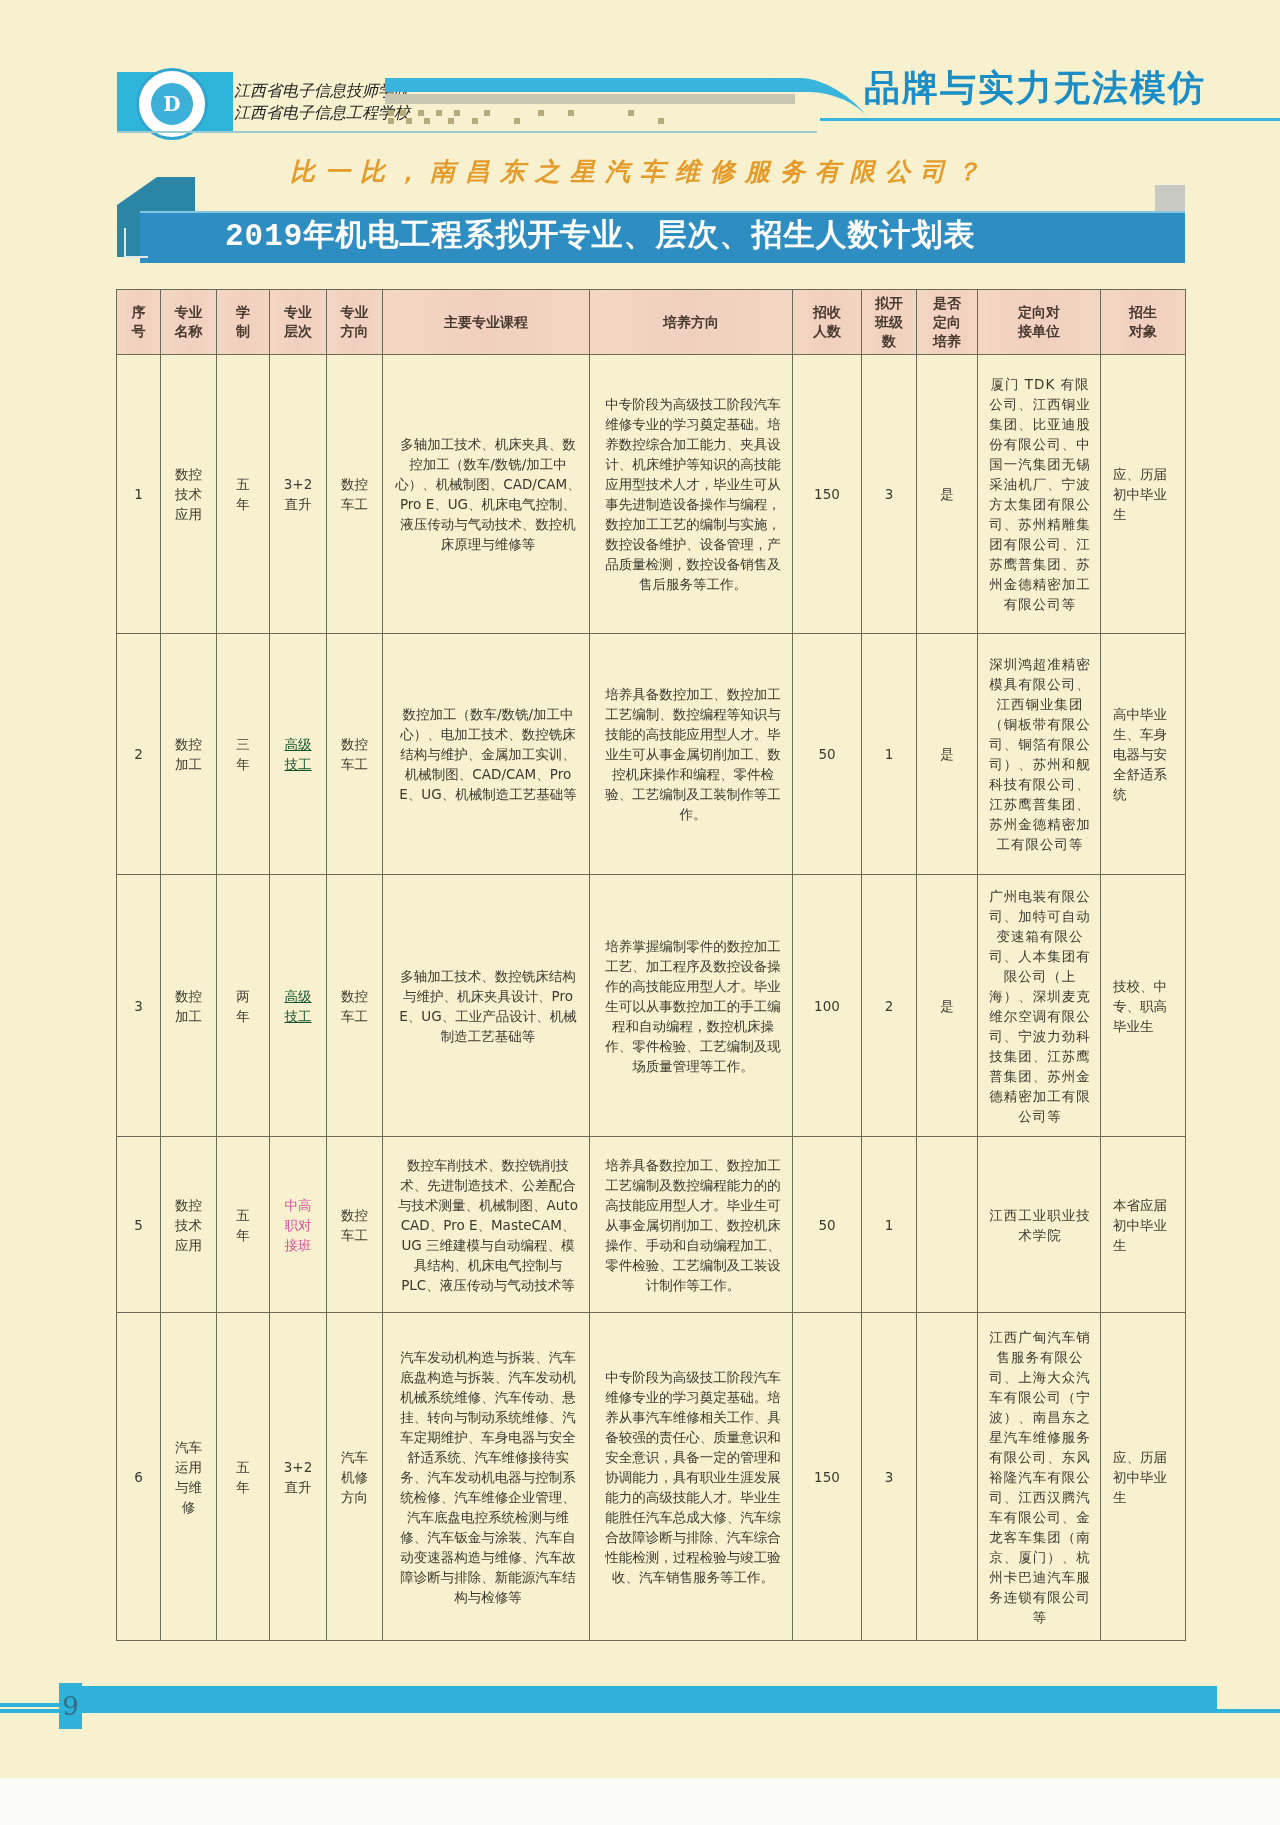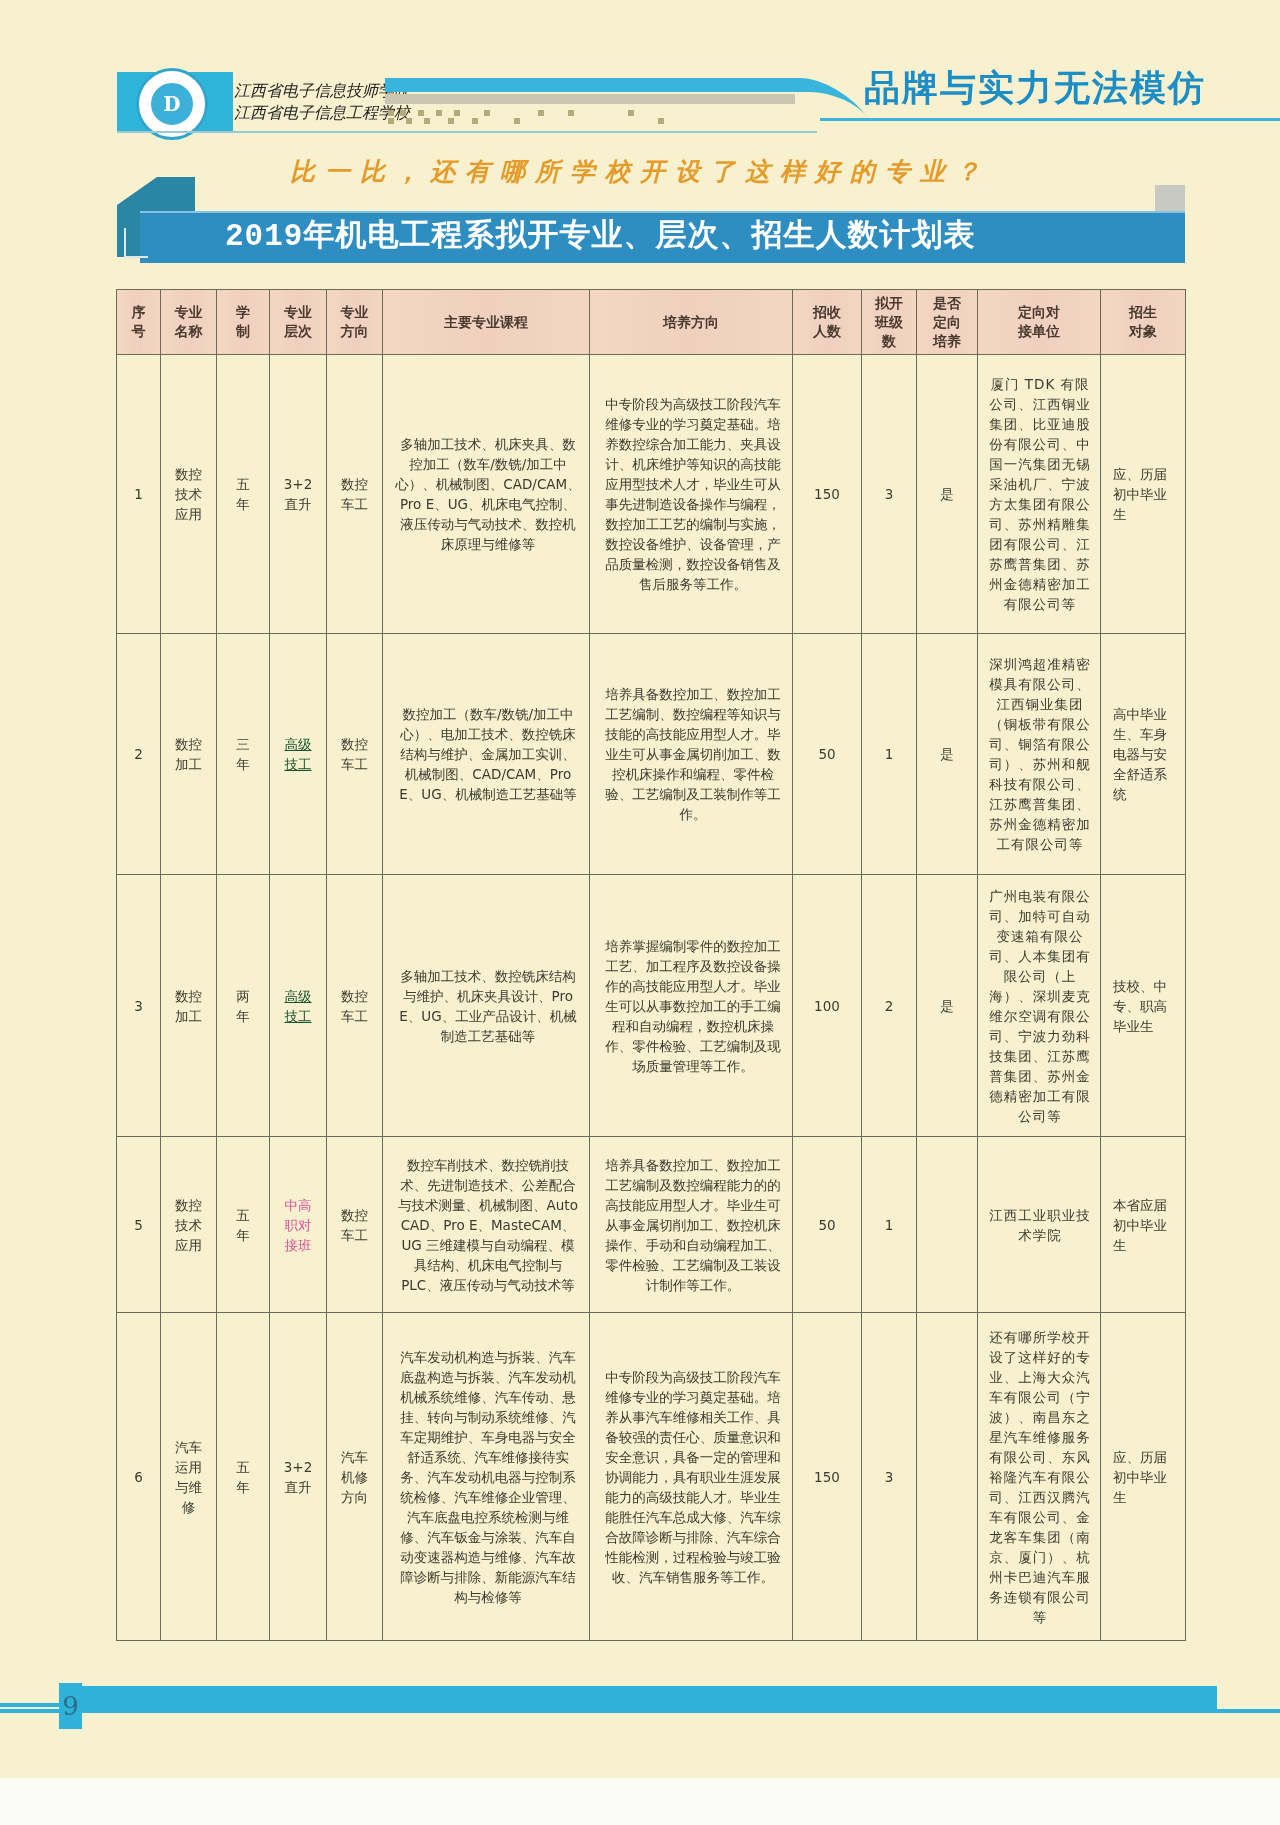--- a/index.html
+++ b/index.html
@@ -122,21 +122,21 @@
   <span style="left:0;top:8px"></span>
     <span style="left:18px;top:8px"></span>
     <span style="left:36px;top:8px"></span>
   <span style="left:60px;top:8px"></span>
     <span style="left:84px;top:8px"></span>
     <span style="left:126px;top:8px"></span>
   <span style="left:270px;top:8px"></span>
 </div>
 <div class="slogan">品牌与实力无法模仿</div>
 
-<div class="subtitle">比一比，还有哪所学校开设了这样好的专业？</div>
+<div class="subtitle">比一比，南昌东之星汽车维修服务有限公司？</div>
 
 <div class="banner-back">
     <div class="corner"></div>
   </div>
 <div class="banner-right-gray"></div>
 <div class="banner"></div>
 <div class="banner-slash"></div>
 <div class="banner-title">2019年机电工程系拟开专业、层次、招生人数计划表</div>
 
 <table class="plan">
@@ -274,21 +274,21 @@
       <td style="white-space:pre-line">3+2
 直升</td>
       <td style="white-space:pre-line">汽车
 机修
 方向</td>
       <td class="cell-text">汽车发动机构造与拆装、汽车底盘构造与拆装、汽车发动机机械系统维修、汽车传动、悬挂、转向与制动系统维修、汽车定期维护、车身电器与安全舒适系统、汽车维修接待实务、汽车发动机电器与控制系统检修、汽车维修企业管理、汽车底盘电控系统检测与维修、汽车钣金与涂装、汽车自动变速器构造与维修、汽车故障诊断与排除、新能源汽车结构与检修等</td>
       <td class="cell-text">中专阶段为高级技工阶段汽车维修专业的学习奠定基础。培养从事汽车维修相关工作、具备较强的责任心、质量意识和安全意识，具备一定的管理和协调能力，具有职业生涯发展能力的高级技能人才。毕业生能胜任汽车总成大修、汽车综合故障诊断与排除、汽车综合性能检测，过程检验与竣工验收、汽车销售服务等工作。</td>
       <td>150</td>
       <td>3</td>
       <td></td>
-      <td class="cell-units">还有哪所学校开设了这样好的专业、上海大众汽车有限公司（宁波）、南昌东之星汽车维修服务有限公司、东风裕隆汽车有限公司、江西汉腾汽车有限公司、金龙客车集团（南京、厦门）、杭州卡巴迪汽车服务连锁有限公司等</td>
+      <td class="cell-units">江西广甸汽车销售服务有限公司、上海大众汽车有限公司（宁波）、南昌东之星汽车维修服务有限公司、东风裕隆汽车有限公司、江西汉腾汽车有限公司、金龙客车集团（南京、厦门）、杭州卡巴迪汽车服务连锁有限公司等</td>
       <td class="cell-target">应、历届初中毕业生</td>
     </tr>
   </tbody>
 </table>
 
 <div class="footer-line-left"></div>
 <div class="footer-bar"></div>
 <div class="footer-line"></div>
 <div class="page-num">9</div>
 

